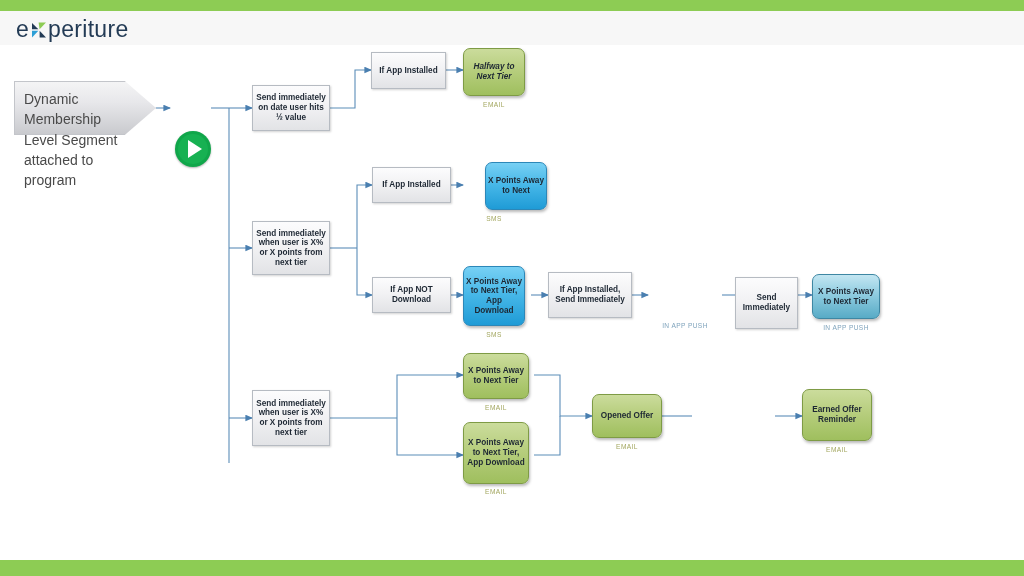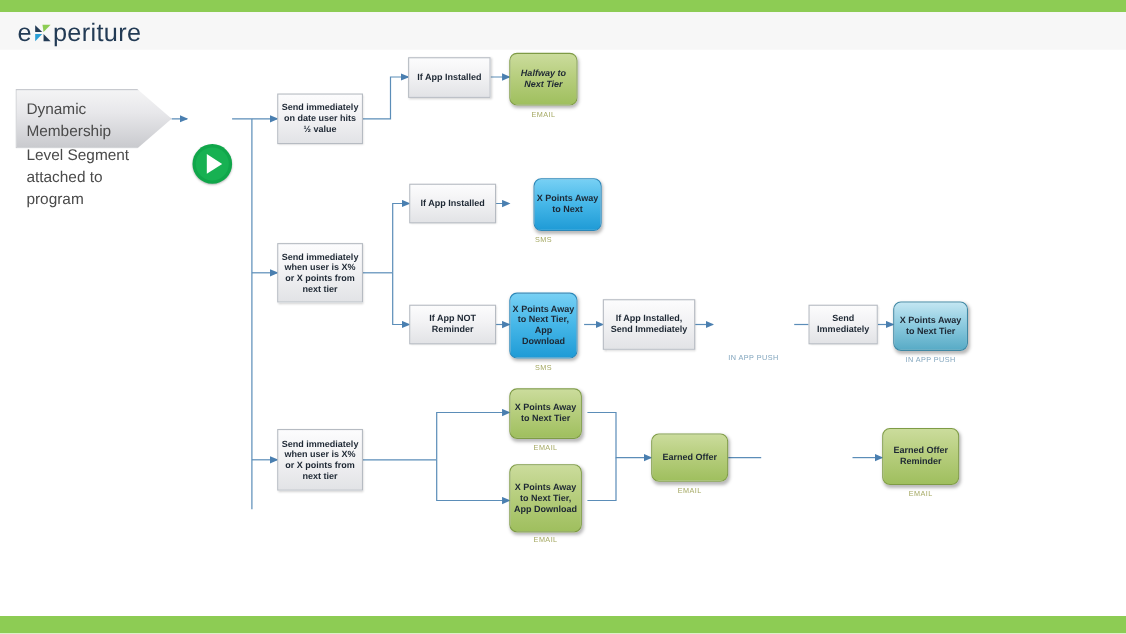--- a/index.html
+++ b/index.html
@@ -154,41 +154,41 @@
 
   <div class="node green" style="left:463px;top:3px;width:62px;height:48px;font-style:italic;">Halfway to Next Tier</div>
   <div class="node-label" style="left:463px;top:56px;width:62px;">EMAIL</div>
 
   <div class="node gray" style="left:252px;top:176px;width:78px;height:54px;">Send immediately when user is X% or X points from next tier</div>
 
   <div class="node gray" style="left:372px;top:122px;width:79px;height:36px;">If App Installed</div>
   <div class="node blue" style="left:485px;top:117px;width:62px;height:48px;">X Points Away to Next</div>
   <div class="node-label" style="left:463px;top:170px;width:62px;">SMS</div>
 
-  <div class="node gray" style="left:372px;top:232px;width:79px;height:36px;">If App NOT Reminder</div>
+  <div class="node gray" style="left:372px;top:232px;width:79px;height:36px;">If App NOT Download</div>
   <div class="node blue" style="left:463px;top:221px;width:62px;height:60px;">X Points Away to Next Tier, App Download</div>
   <div class="node-label" style="left:463px;top:286px;width:62px;">SMS</div>
 
   <div class="node gray" style="left:548px;top:227px;width:84px;height:46px;">If App Installed, Send Immediately</div>
 
   <div class="node-label push" style="left:643px;top:277px;width:84px;">IN APP PUSH</div>
 
-  <div class="node gray" style="left:735px;top:232px;width:63px;height:36px;">Send Immediately</div>
+  <div class="node gray" style="left:735px;top:232px;width:63px;height:52px;">Send Immediately</div>
 
   <div class="node tealblue" style="left:812px;top:229px;width:68px;height:45px;">X Points Away to Next Tier</div>
   <div class="node-label push" style="left:804px;top:279px;width:84px;">IN APP PUSH</div>
 
   <div class="node gray" style="left:252px;top:345px;width:78px;height:56px;">Send immediately when user is X% or X points from next tier</div>
 
   <div class="node green" style="left:463px;top:308px;width:66px;height:46px;">X Points Away to Next Tier</div>
   <div class="node-label" style="left:463px;top:359px;width:66px;">EMAIL</div>
 
   <div class="node green" style="left:463px;top:377px;width:66px;height:62px;">X Points Away to Next Tier, App Download</div>
   <div class="node-label" style="left:463px;top:443px;width:66px;">EMAIL</div>
 
-  <div class="node green" style="left:592px;top:349px;width:70px;height:44px;">Earned Offer</div>
+  <div class="node green" style="left:592px;top:349px;width:70px;height:44px;">Opened Offer</div>
   <div class="node-label" style="left:592px;top:398px;width:70px;">EMAIL</div>
 
 
   <div class="node green" style="left:802px;top:344px;width:70px;height:52px;">Earned Offer Reminder</div>
   <div class="node-label" style="left:802px;top:401px;width:70px;">EMAIL</div>
 
 </div>
 
 </body></html>

